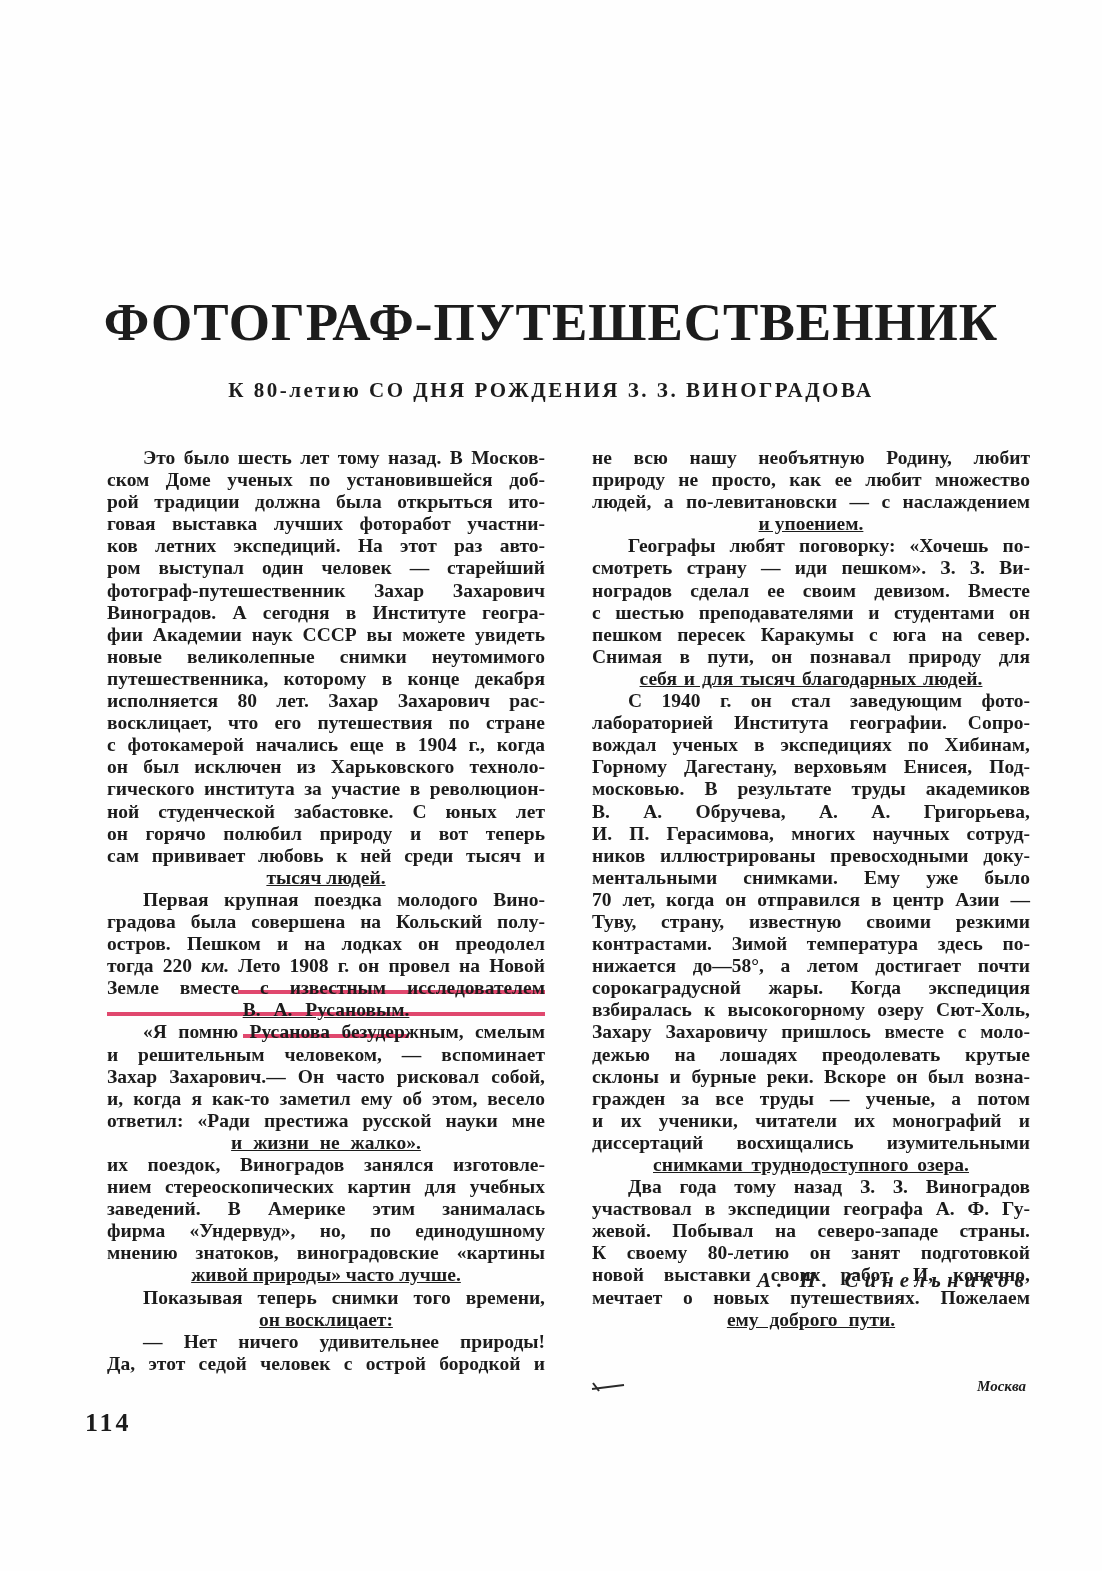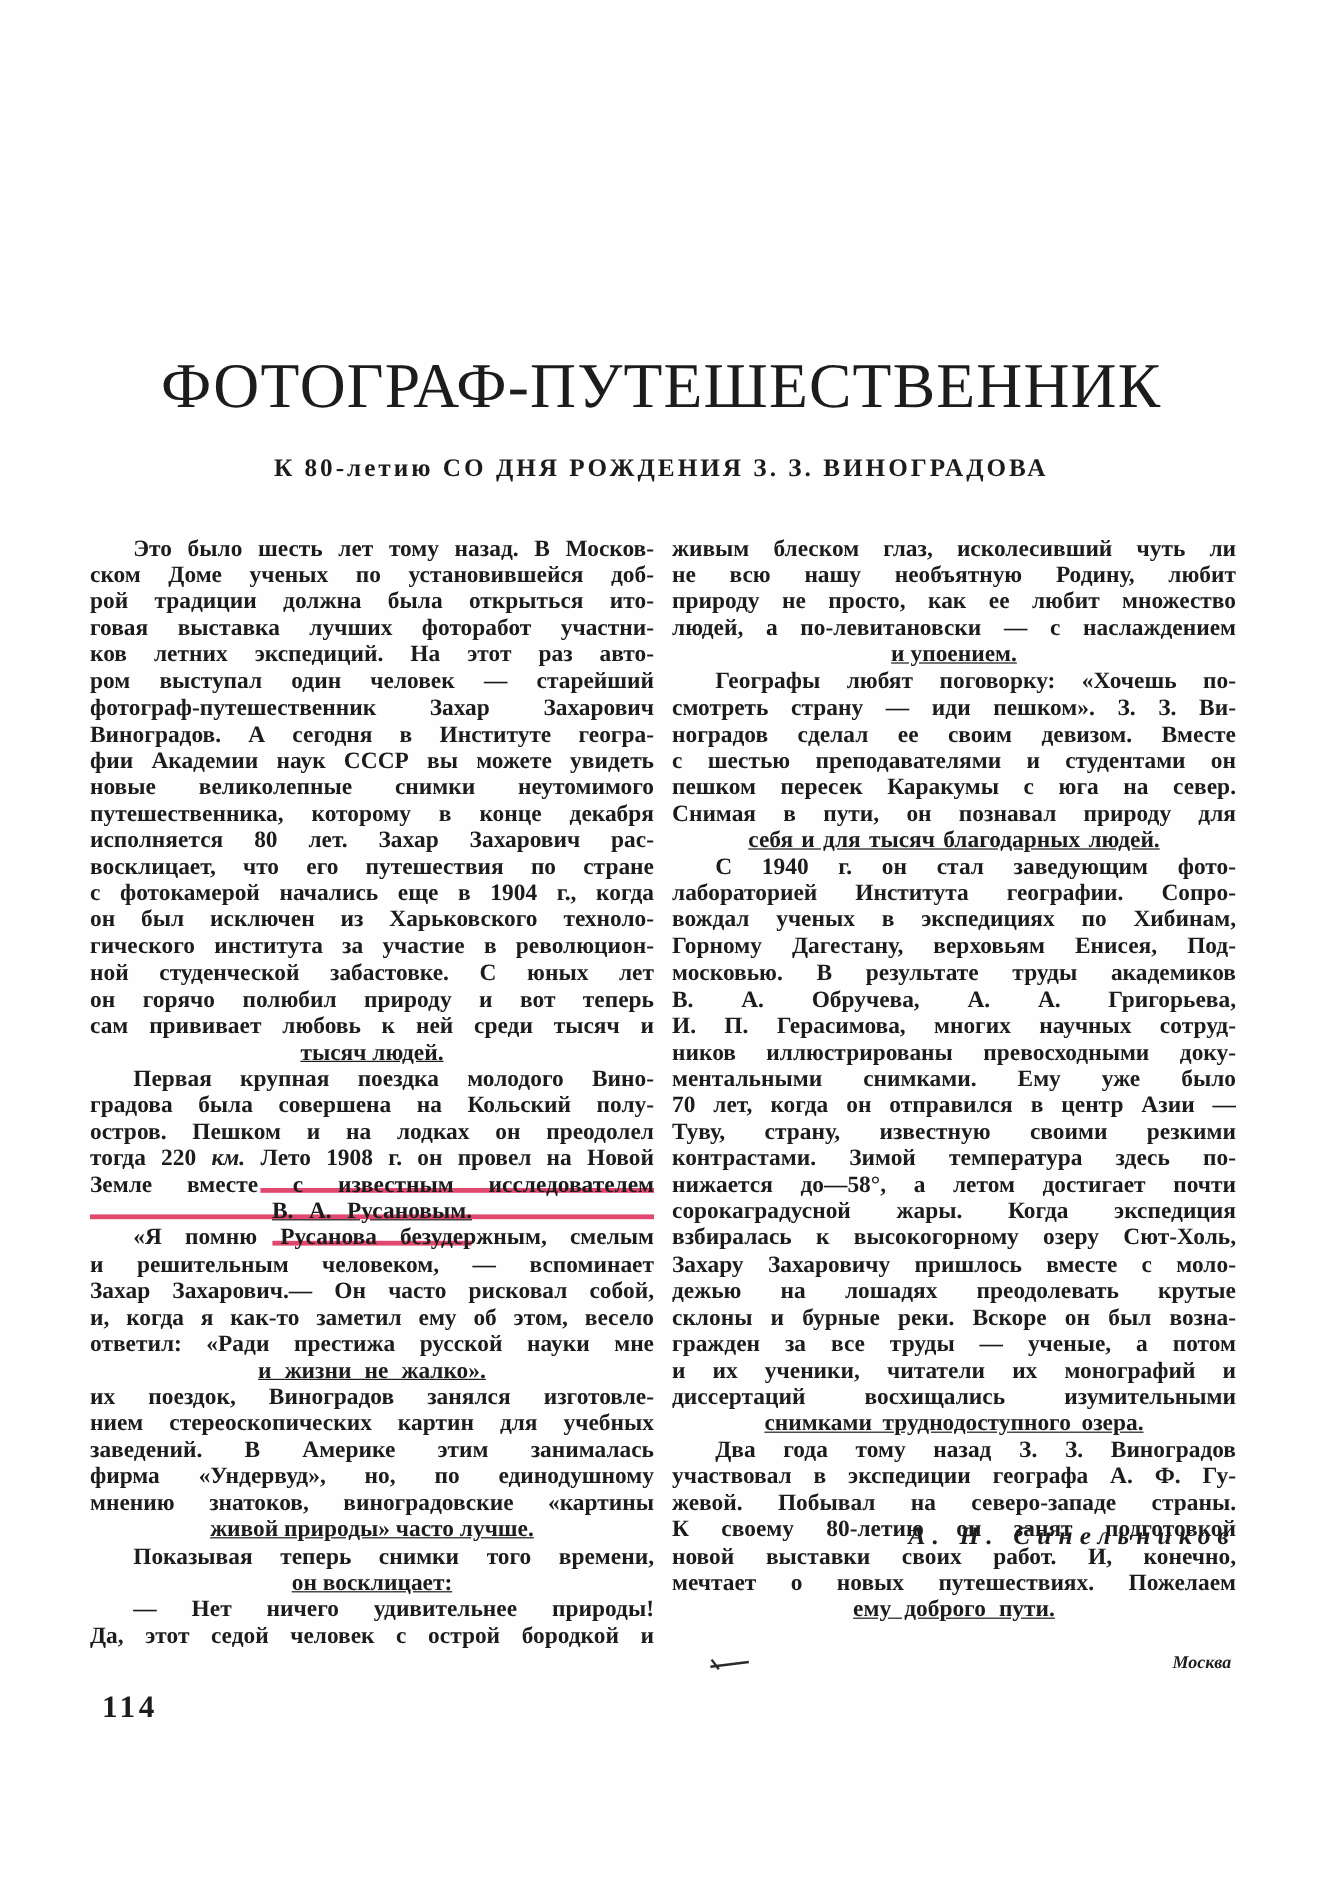--- a/index.html
+++ b/index.html
@@ -9,34 +9,34 @@
     width:1102px; height:1571px;
     margin:0 auto;
     background:#fefefe;
     color:#1c1c1c;
     font-family:"Liberation Serif", serif;
     overflow:hidden;
   }
   .title {
     position:absolute; top:292px; left:0; width:100%;
     text-align:center;
-    font-size:53px; font-weight:normal; letter-spacing:1px;
+    font-size:53px; font-weight:bold; letter-spacing:1px;
     white-space:nowrap;
   }
   .subtitle {
     position:absolute; top:378px; left:0; width:100%;
     text-align:center;
     font-size:21px; font-weight:bold; letter-spacing:2.5px;
     white-space:nowrap;
   }
   .columns {
     position:absolute; top:447px; left:75px; width:955px;
     display:flex; gap:15px;
   }
-  .col { width:470px; }
+  .col { width:470px;margin-left:32px; }
   .line {
     height:22.1px; line-height:22.1px;
     font-size:19.5px; font-weight:bold;
     text-align:justify; text-align-last:justify;
   }
   .line.indent { text-indent:36px; }
   .line.noj { text-align:center; text-align-last:auto;text-decoration:underline; }
   .it { font-style:italic; }
   .ul {
     border-bottom:4px solid var(--ul,#e0486e);
@@ -106,21 +106,20 @@
         <div class="line"><span>заведений. В Америке этим занималась</span></div>
         <div class="line"><span>фирма «Ундервуд», но, по единодушному</span></div>
         <div class="line"><span>мнению знатоков, виноградовские «картины</span></div>
         <div class="line noj"><span>живой природы» часто лучше.</span></div>
         <div class="line indent"><span>Показывая теперь снимки того времени,</span></div>
         <div class="line noj"><span>он восклицает:</span></div>
         <div class="line indent"><span>— Нет ничего удивительнее природы!</span></div>
         <div class="line"><span>Да, этот седой человек с острой бородкой и</span></div>
       </div>
     <div class="col" id="col-right">
-        <div class="line"><span>живым блеском глаз, исколесивший чуть ли</span></div>
         <div class="line"><span>не всю нашу необъятную Родину, любит</span></div>
         <div class="line"><span>природу не просто, как ее любит множество</span></div>
         <div class="line"><span>людей, а по-левитановски — с наслаждением</span></div>
         <div class="line noj"><span>и упоением.</span></div>
         <div class="line indent"><span>Географы любят поговорку: «Хочешь по-</span></div>
         <div class="line"><span>смотреть страну — иди пешком». З. З. Ви-</span></div>
         <div class="line"><span>ноградов сделал ее своим девизом. Вместе</span></div>
         <div class="line"><span>с шестью преподавателями и студентами он</span></div>
         <div class="line"><span>пешком пересек Каракумы с юга на север.</span></div>
         <div class="line"><span>Снимая в пути, он познавал природу для</span></div>

